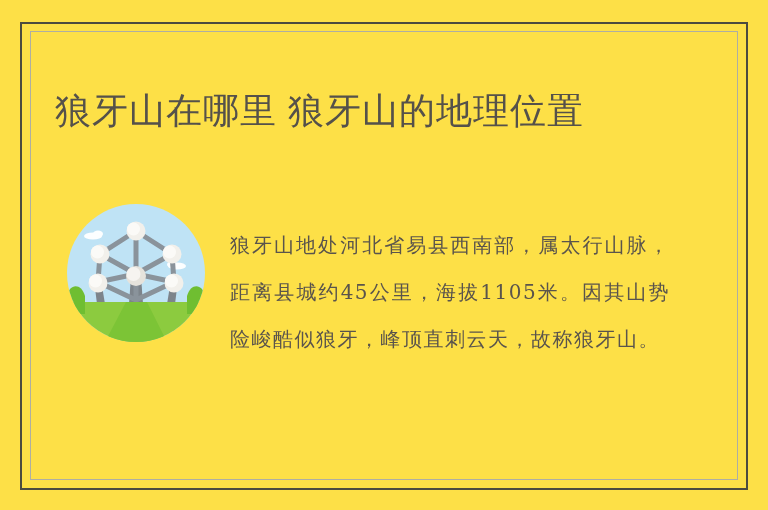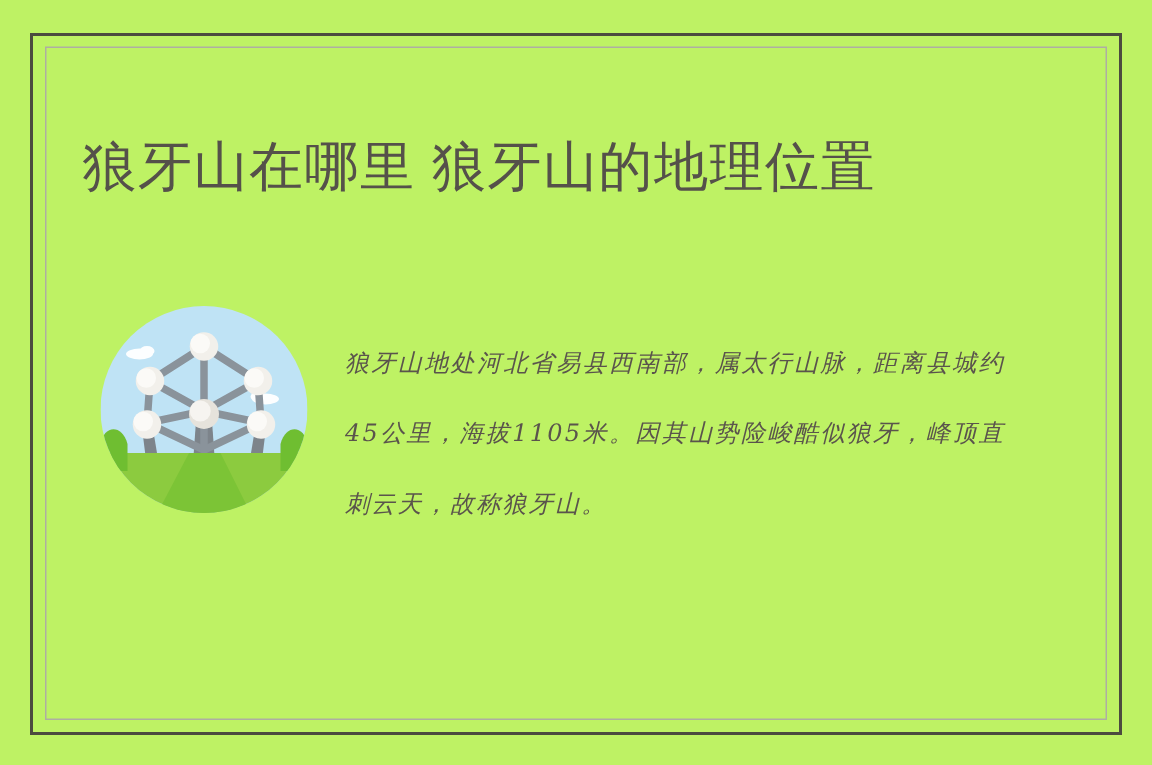--- a/index.html
+++ b/index.html
@@ -11,21 +11,21 @@
     height: 510px;
     overflow: hidden;
     background: #FCFCF3;
     font-family: "Liberation Sans", "DejaVu Sans", sans-serif;
   }
 
   .page {
     position: relative;
     width: 768px;
     height: 510px;
-    background: #bef264;
+    background: #fde047;
     box-sizing: border-box;
   }
 
   
   .frame-outer {
     position: absolute;
     left: 20px;
     top: 22px;
     width: 728px;
     height: 468px;
@@ -75,27 +75,26 @@
   }
   .illus svg { display: block; width: 138px; height: 138px; }
 
   
   .body-text {
     position: absolute;
     left: 175px;
     top: 6px;
     width: 440px;
     font-family: "DejaVu Serif", "Liberation Serif", serif;
-    font-size: 16px;
+    font-size: 20px;
     line-height: 47px;
     color: #5A544C;
     text-align: justify;
     text-justify: inter-character;
     letter-spacing: 1.5px;
-    font-style: italic;
   }
 </style>
 </head>
 <body>
 
 <div class="page">
 
   <div class="frame-outer"></div>
   <div class="frame-inner"></div>
 

